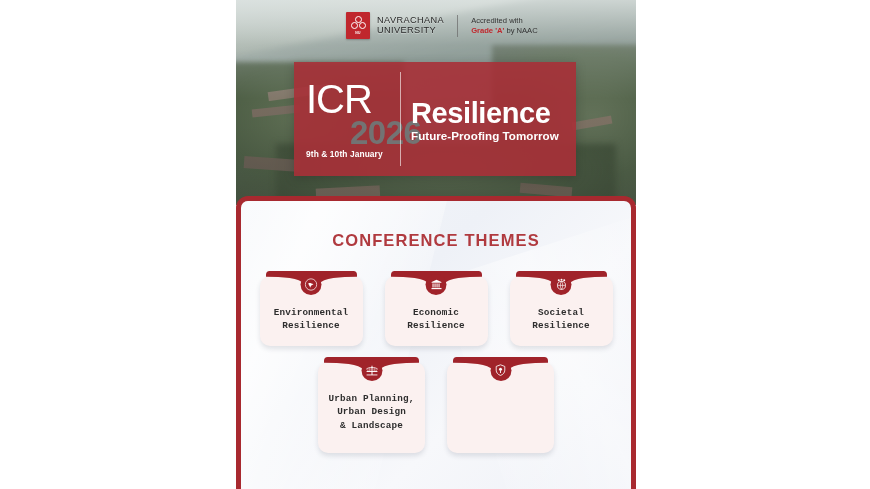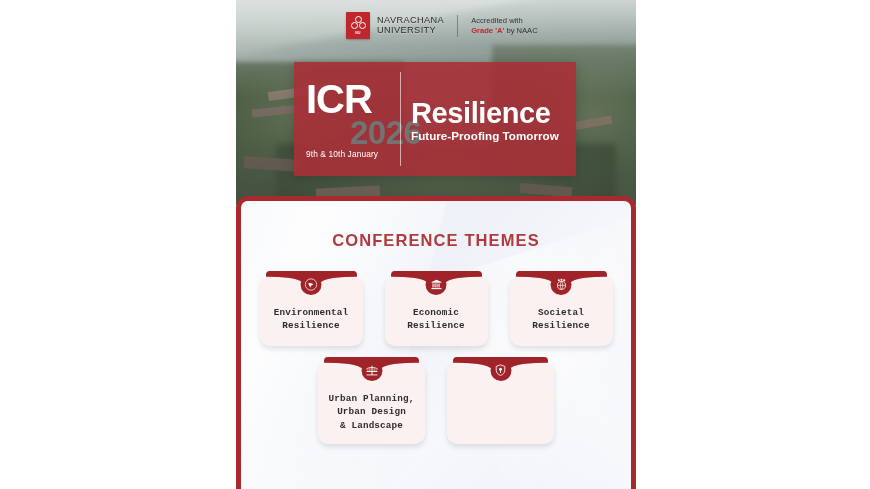--- a/index.html
+++ b/index.html
@@ -61,25 +61,25 @@
   .accred .l1 { font-size:7.6px; color:#333; }
   .accred .l2 { font-size:7.6px; color:#333; }
   .accred .l2 b { color:#C0272D; font-weight:bold; }
 
   
   .icr-banner { position:absolute; left:58px; top:62px; width:282px; height:114px;
                 background:rgba(167,48,55,.90); display:flex; align-items:stretch;
                 box-shadow:0 2px 10px rgba(0,0,0,.18); }
   .icr-left { width:106px; padding:9px 0 7px 12px; display:flex; flex-direction:column;
               justify-content:center; }
-  .icr-left .icr  { font-size:40px; font-weight:bold; color:#fff; line-height:.92;
+  .icr-left .icr  { font-size:40px; font-weight:normal; color:#fff; line-height:.92;
                     letter-spacing:-1px; }
   .icr-left .year { font-size:33px; font-weight:bold; color:#737373; line-height:1;
                     letter-spacing:-.5px; margin-top:-1px;margin-left:44px; }
-  .icr-left .date { font-size:8.4px; color:#fff; font-weight:normal; margin-top:0;
+  .icr-left .date { font-size:8.4px; color:#fff; font-weight:bold; margin-top:0;
                     letter-spacing:.1px; }
   .icr-sep { width:1px; background:rgba(255,255,255,.6); margin:10px 0; }
   .icr-right { flex:1; padding:10px 6px 7px 10px; display:flex; flex-direction:column;
                justify-content:center; }
   .icr-right .l1 { font-size:12.6px; color:#fff; line-height:1.15; letter-spacing:.1px; }
   .icr-right .l2 { font-size:29px; color:#fff; font-weight:bold; line-height:1.02;
                    letter-spacing:-.4px; margin:1px 0 2px; }
   .icr-right .l3 { font-size:11.6px; color:#fff; font-weight:bold; line-height:1.1;
                    letter-spacing:.05px; }
 
@@ -100,21 +100,21 @@
 
   .rows { position:relative; }
   .row  { display:flex; justify-content:center;font-family:Liberation Mono, monospace; }
   .row-1 { gap:22px; margin-top:26px; }
   .row-2 { gap:22px; margin-top:16px; }
 
   
   .card { position:relative; width:103px; border-radius:10px;
           background:#FBF1F0; box-shadow:0 3px 5px rgba(40,50,70,.13);
           padding:30px 6px 13px; text-align:center; }
-  .card.tall { width:107px; padding-bottom:12px; }
+  .card.tall { width:107px; padding-bottom:21px; }
   .card .tab { position:absolute; left:6px; top:-6px; width:91px; height:21px; }
   .card.tall .tab { width:95px; }
   .card .tab svg { display:block; width:100%; height:100%; overflow:visible; }
   .card .badge { position:absolute; left:50%; top:-2px; transform:translateX(-50%);
                  width:21px; height:21px; border-radius:50%; background:#A0232A;
                  display:flex; align-items:center; justify-content:center; }
   .card .badge svg { display:block; }
   .card .label { font-size:9.3px; font-weight:bold; color:#2e2e2e; line-height:1.45;
                  letter-spacing:.15px; position:relative; }
 </style>

